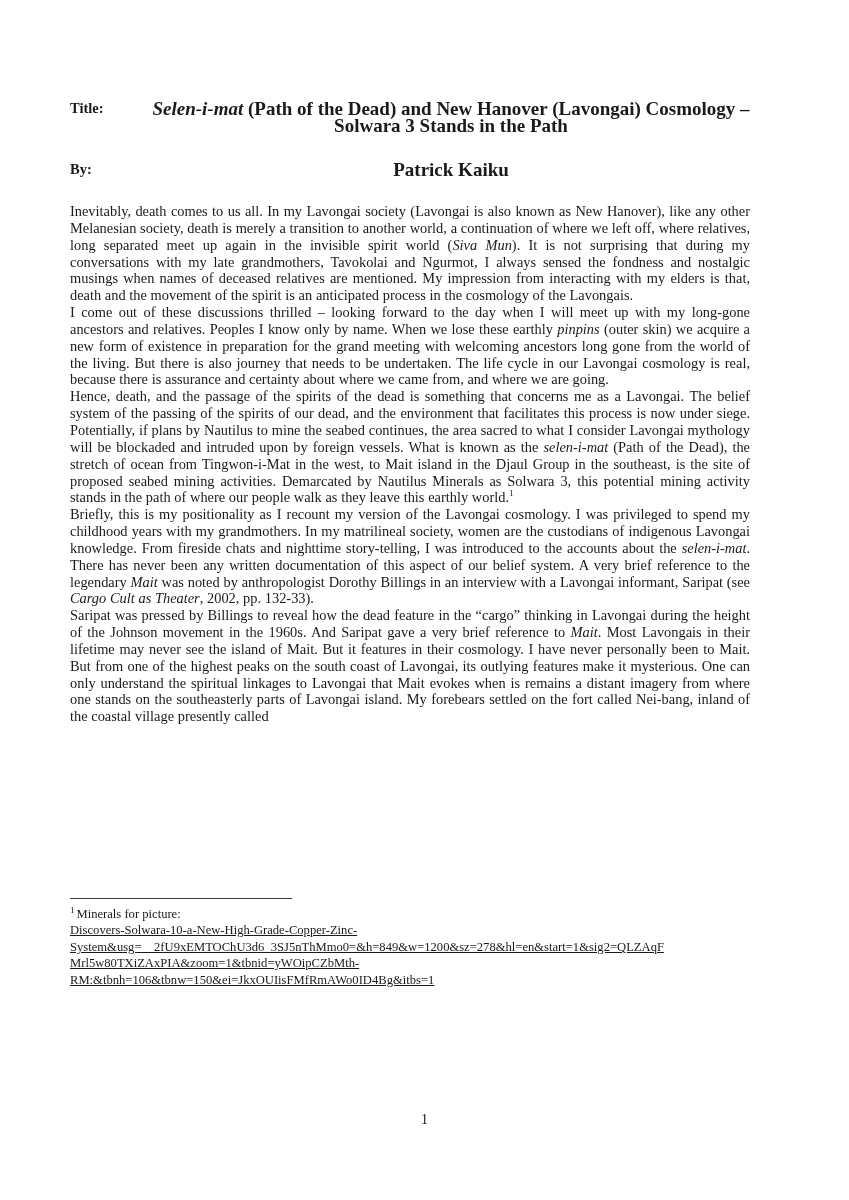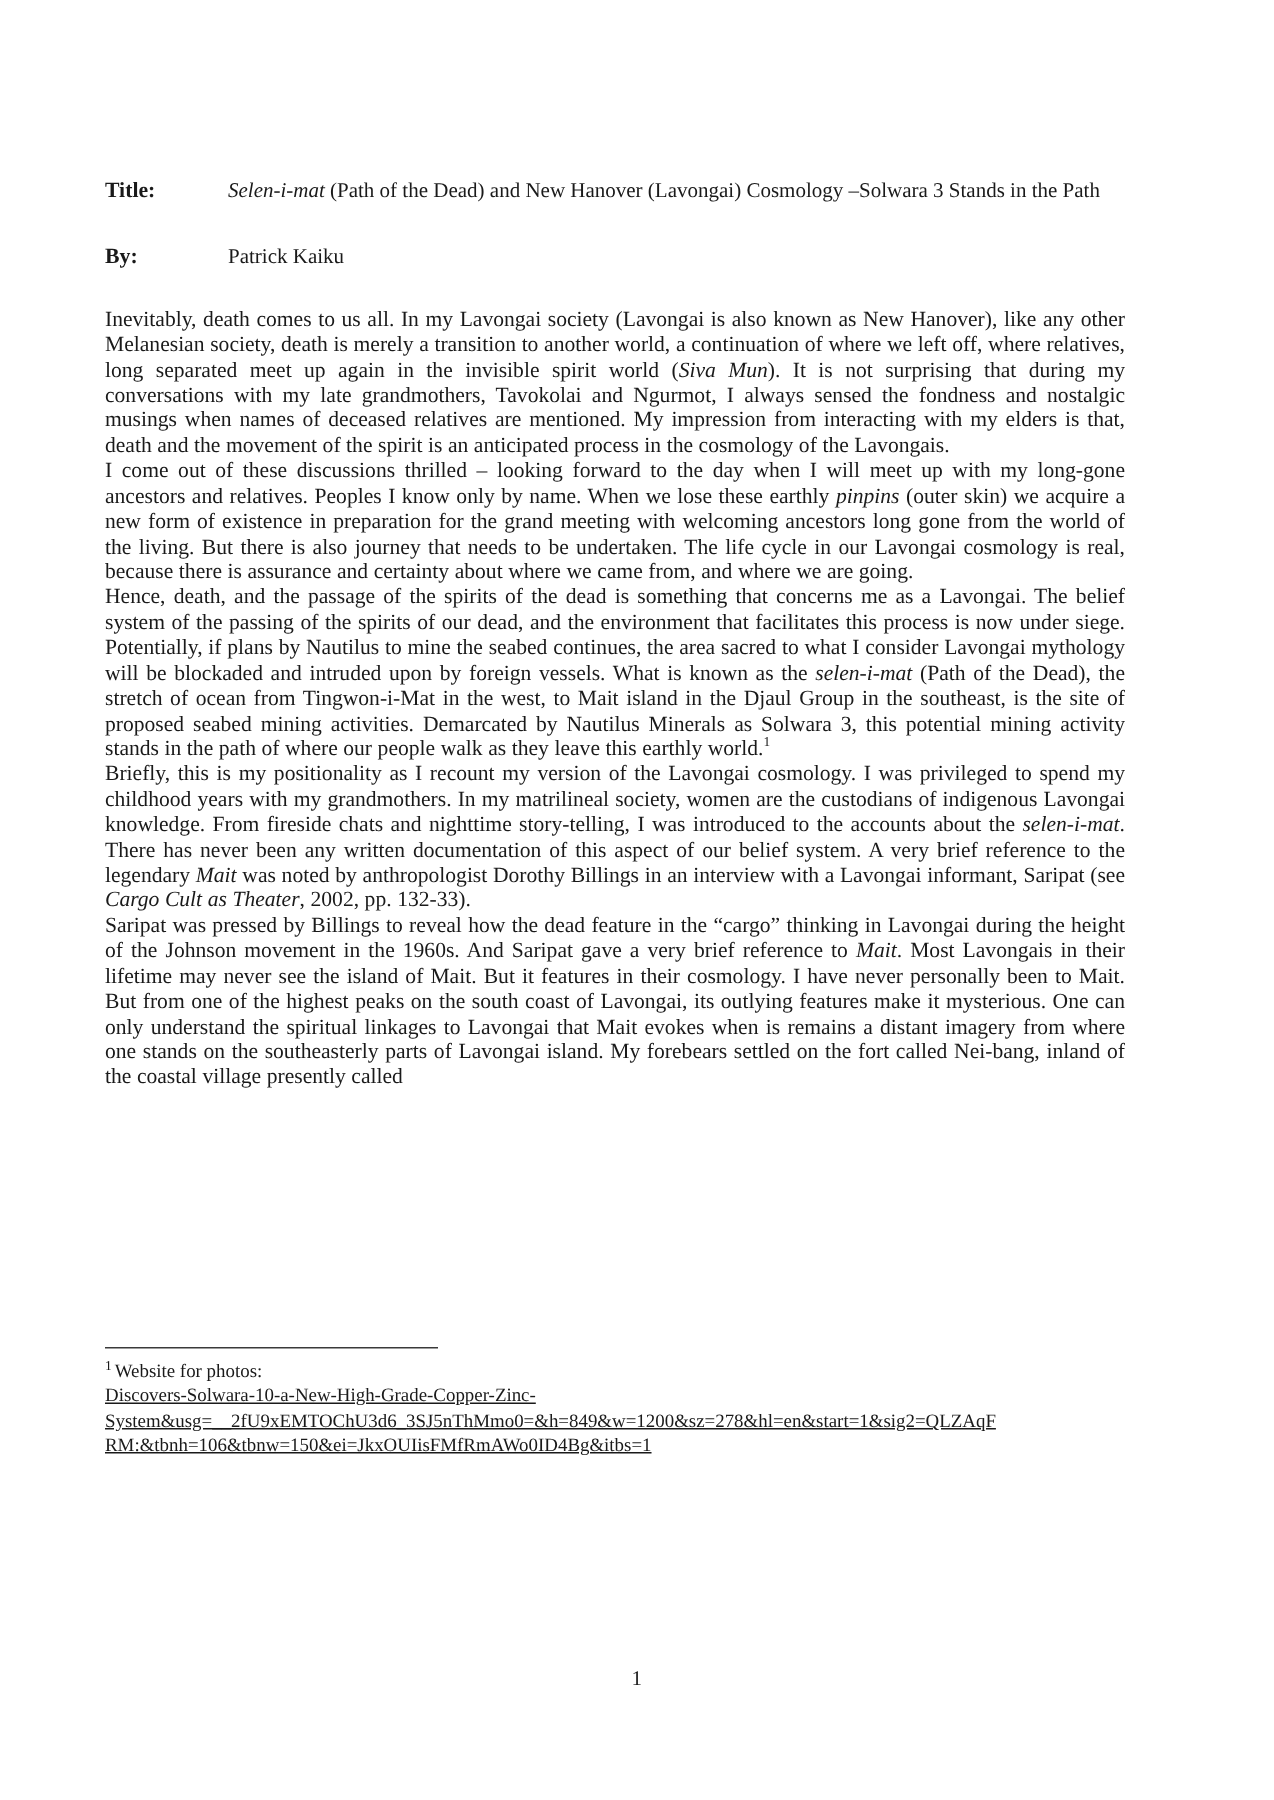--- a/index.html
+++ b/index.html
@@ -7,27 +7,27 @@
     width:849px; height:1200px;
     background:#ffffff;
     font-family:"Liberation Serif", serif;
     color:#1a1a1a;
     -webkit-font-smoothing:antialiased;
   }
   .page { position:relative; width:849px; height:1200px; box-sizing:border-box; }
   .content { position:absolute; left:70px; top:100px; width:680px; }
 
   
-  .meta-row { display:flex; align-items:flex-start;margin-top:19px; }
+  .meta-row { display:flex; align-items:flex-start; }
   .meta-row + .meta-row { margin-top:27px; }
   .meta-label {
     width:82px; flex:0 0 82px;
     font-weight:bold; font-size:14.5px; line-height:17px;
   }
-  .meta-value { flex:1; font-weight:normal; font-size:14px; line-height:17px; }
+  .meta-value { flex:1; font-weight:bold; font-size:19px; line-height:17px;text-align:center; }
   .meta-value i { font-style:italic; }
 
   
   .body-block { margin-top:25px; }
   p.para {
     margin:0 0 0 0;
     font-size:14.4px;
     line-height:16.85px;
     text-align:justify;
     text-justify:inter-word;
@@ -74,24 +74,25 @@
         <p class="para"><span>Hence, death, and the passage of the spirits of the dead is something that concerns me as a Lavongai. The belief system of the passing of the spirits of our dead, and the environment that facilitates this process is now under siege. Potentially, if plans by Nautilus to mine the seabed continues, the area sacred to what I consider Lavongai mythology will be blockaded and intruded upon by foreign vessels. What is known as the </span><i>selen-i-mat</i><span> (Path of the Dead), the stretch of ocean from Tingwon-i-Mat in the west, to Mait island in the Djaul Group in the southeast, is the site of proposed seabed mining activities. Demarcated by Nautilus Minerals as Solwara 3, this potential mining activity stands in the path of where our people walk as they leave this earthly world.</span><sup class="fn">1</sup></p>
         <p class="para"><span>Briefly, this is my positionality as I recount my version of the Lavongai cosmology. I was privileged to spend my childhood years with my grandmothers. In my matrilineal society, women are the custodians of indigenous Lavongai knowledge. From fireside chats and nighttime story-telling, I was introduced to the accounts about the </span><i>selen-i-mat</i><span>. There has never been any written documentation of this aspect of our belief system. A very brief reference to the legendary </span><i>Mait</i><span> was noted by anthropologist Dorothy Billings in an interview with a Lavongai informant, Saripat (see </span><i>Cargo Cult as Theater</i><span>, 2002, pp. 132-33).</span></p>
         <p class="para"><span>Saripat was pressed by Billings to reveal how the dead feature in the “cargo” thinking in Lavongai during the height of the Johnson movement in the 1960s.  And Saripat gave a very brief reference to </span><i>Mait</i><span>. Most Lavongais in their lifetime may never see the island of Mait. But it features in their cosmology. I have never personally been to Mait. But from one of the highest peaks on the south coast of Lavongai, its outlying features make it mysterious. One can only understand the spiritual linkages to Lavongai that Mait evokes when is remains a distant imagery from where one stands on the southeasterly parts of Lavongai island. My forebears settled on the fort called Nei-bang, inland of the coastal village presently called</span></p>
       </div>
 
   </div>
 
   <div class="footnote">
     <div class="fn-rule"></div>
     <div class="fn-text">
-      <span class="fn-marker">1</span><span>Website for photos:</span>
+      <span class="fn-marker">1</span><span>Minerals for picture:</span>
       <span class="fn-url">
           <span>Discovers-Solwara-10-a-New-High-Grade-Copper-Zinc-</span>
           <span>System&amp;usg=__2fU9xEMTOChU3d6_3SJ5nThMmo0=&amp;h=849&amp;w=1200&amp;sz=278&amp;hl=en&amp;start=1&amp;sig2=QLZAqF</span>
+          <span>Mrl5w80TXiZAxPIA&amp;zoom=1&amp;tbnid=yWOipCZbMth-</span>
           <span>RM:&amp;tbnh=106&amp;tbnw=150&amp;ei=JkxOUIisFMfRmAWo0ID4Bg&amp;itbs=1</span>
         </span>
     </div>
   </div>
 
   <div class="page-number">1</div>
 
 </div>
 
 </body></html>

